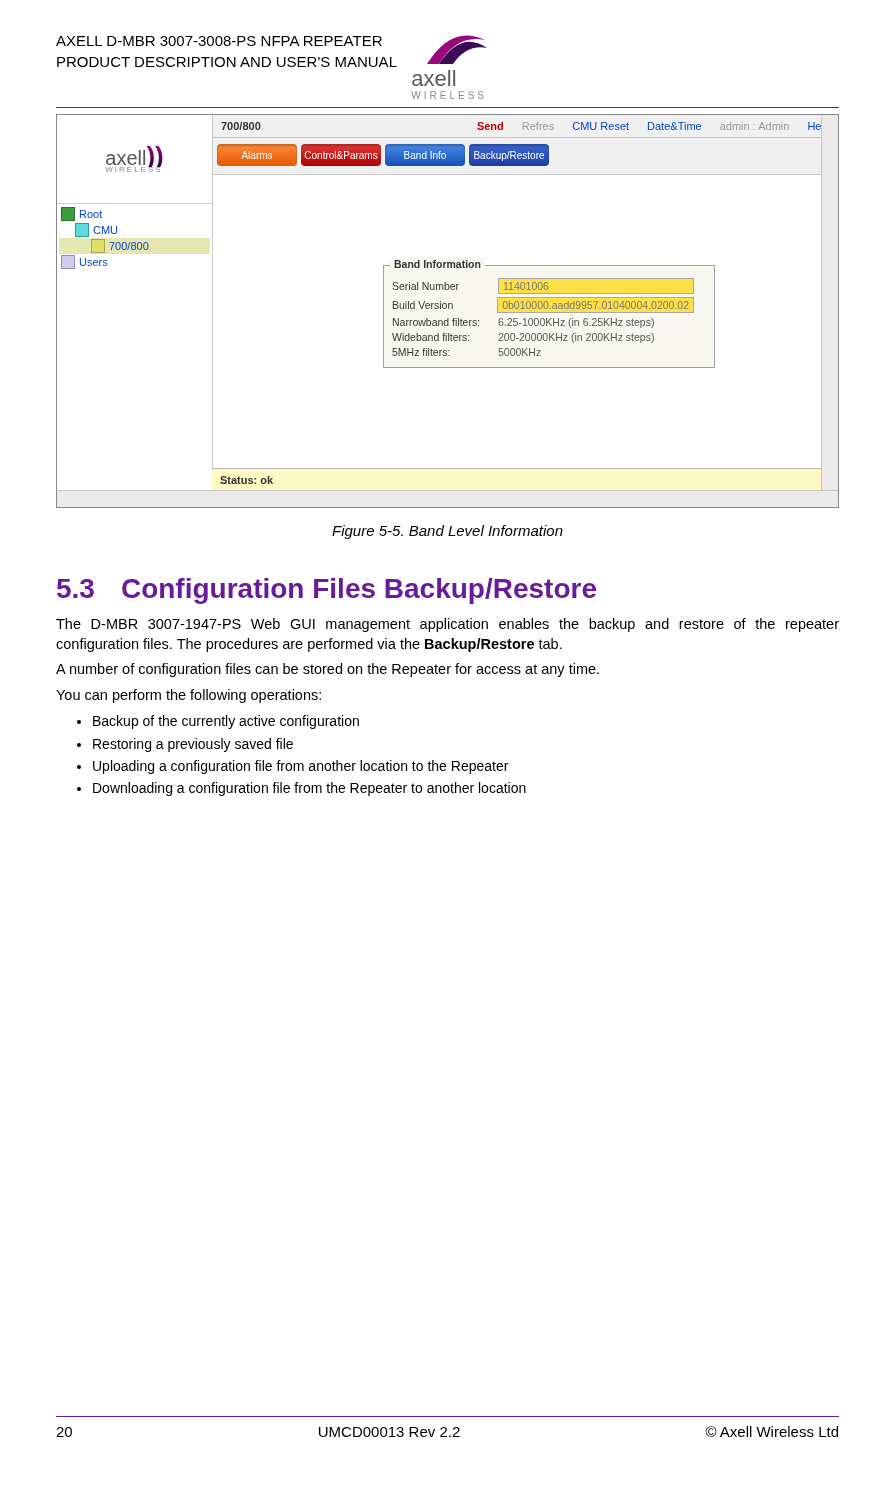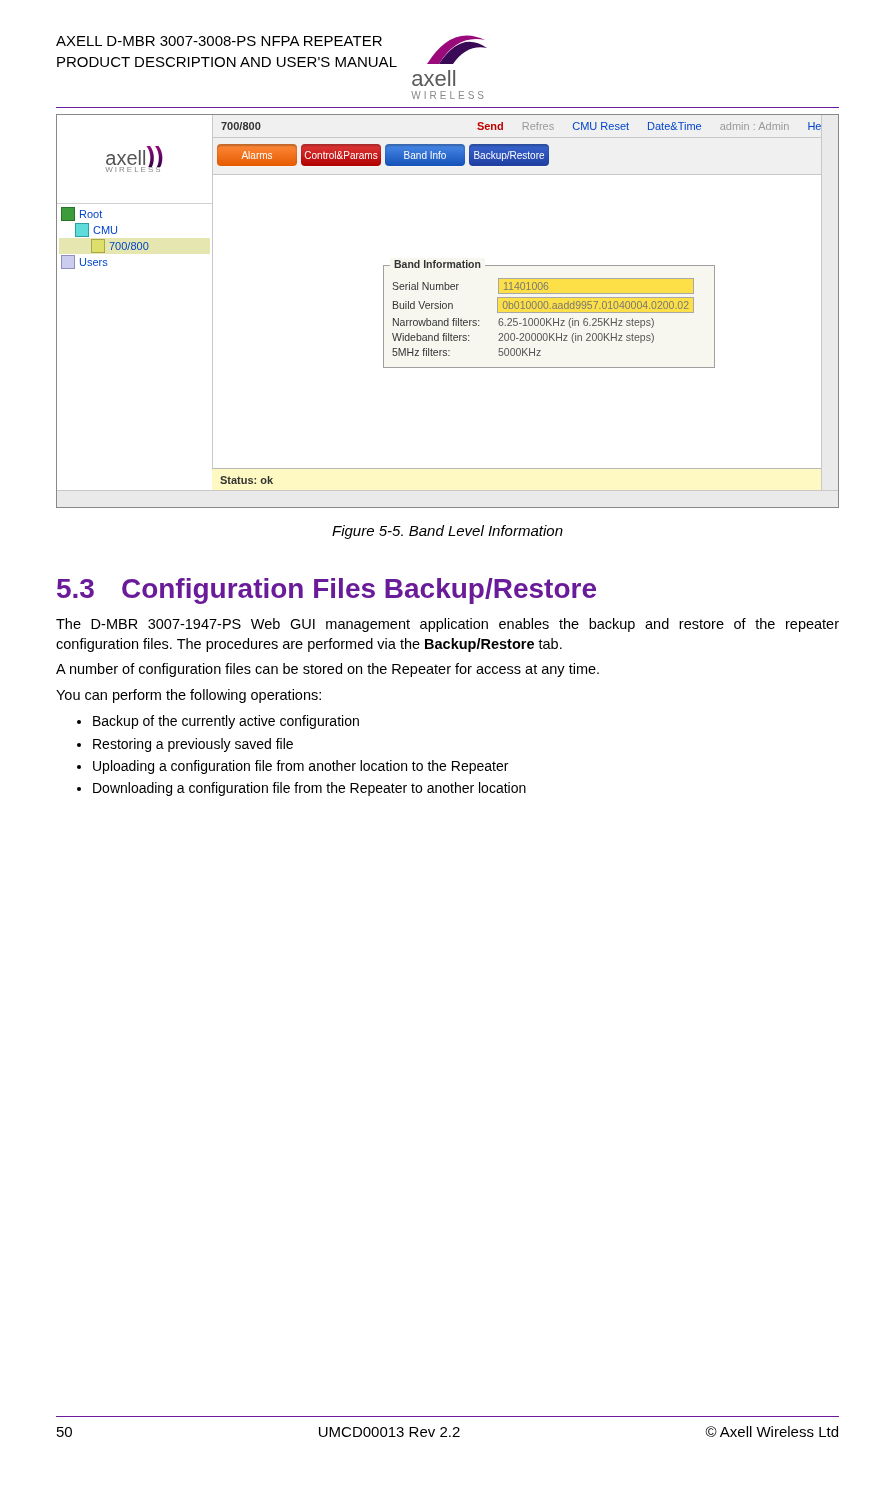--- a/index.html
+++ b/index.html
@@ -399,19 +399,19 @@
   <ul class="bullets">
     <li>Backup of the currently active configuration</li>
     <li>Restoring a previously saved file</li>
     <li>Uploading a configuration file from another location to the Repeater</li>
     <li>Downloading a configuration file from the Repeater to another location</li>
   </ul>
 
   <div class="footer">
     <hr class="footer-rule">
     <div class="footer-row">
-      <span>50</span>
+      <span>20</span>
       <span>UMCD00013 Rev 2.2</span>
       <span>© Axell Wireless Ltd</span>
     </div>
   </div>
 
 </div>
 
 </body></html>

